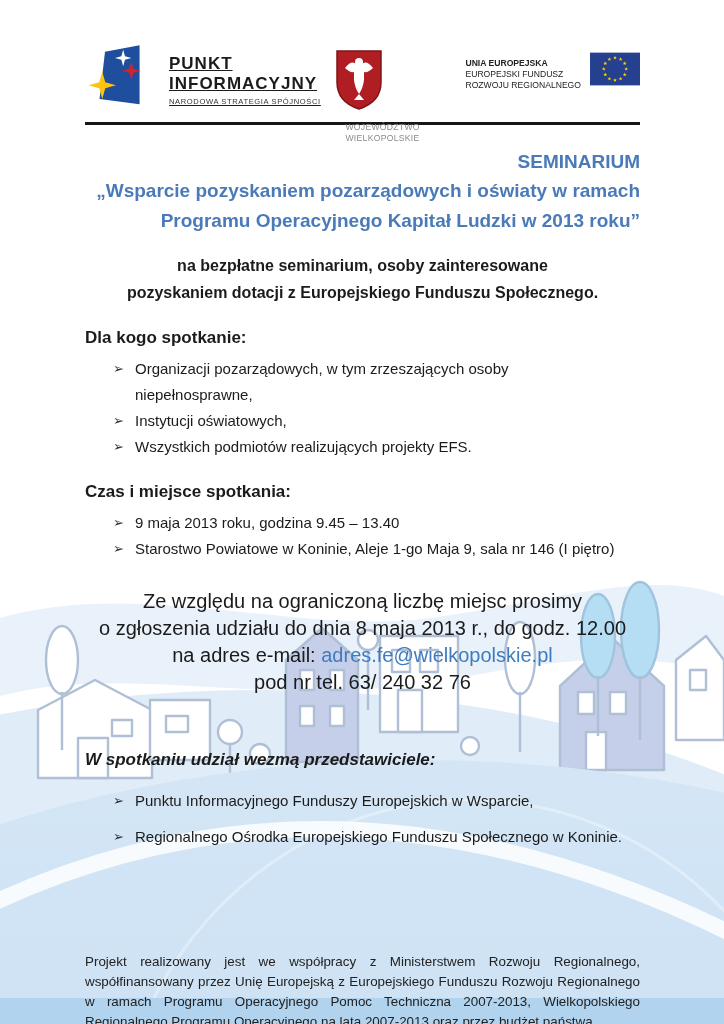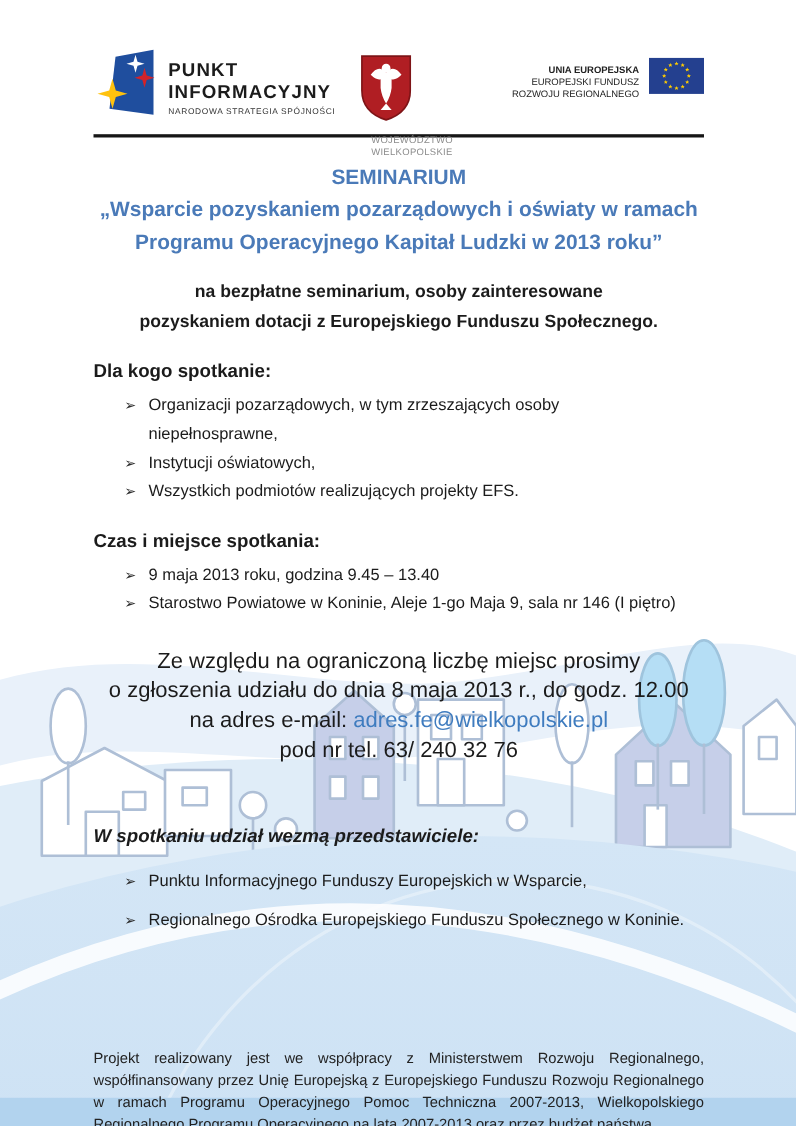--- a/index.html
+++ b/index.html
@@ -10,32 +10,32 @@
   }
   .bg{position:absolute;left:0;top:540px;width:724px;height:484px;z-index:0;}
   .content{position:relative;z-index:1;}
 
   
   .logos{
     display:flex;align-items:flex-start;justify-content:space-between;
     margin:40px 84px 0 85px;height:80px;
   }
   .logo{display:flex;align-items:flex-start;}
-  .nss-text{margin-left:8px;padding-top:14px;}
+  .nss-text{margin-left:24px;padding-top:14px;text-decoration:underline;}
   .nss-line{font-size:17px;font-weight:bold;letter-spacing:1px;line-height:20px;color:#1b1b1b;}
   .nss-sub{font-size:7.6px;letter-spacing:.6px;margin-top:3px;color:#333;}
   .voiv{padding-top:10px;flex-direction:column;}
   .voiv-text{margin-left:9px;padding-top:12px;font-size:8.6px;line-height:11px;color:#8b8b8b;letter-spacing:.3px;}
   .eu{padding-top:12px;}
-  .eu-text{text-align:right;font-size:8.6px;line-height:11px;margin-right:9px;padding-top:6px;color:#222;margin-left:30px;}
+  .eu-text{text-align:left;font-size:8.6px;line-height:11px;margin-right:9px;padding-top:6px;color:#222;margin-left:30px;}
   .eu-text .b{font-weight:bold;}
   .rule{height:3px;background:#161616;margin:2px 84px 0 85px;}
 
   
-  .titleblock{margin:22px 84px 0 85px;text-align:center;color:#4a7ab8;font-weight:bold;}
+  .titleblock{margin:22px 84px 0 85px;text-align:right;color:#4a7ab8;font-weight:bold;}
   .kicker{font-size:19px;line-height:29px;margin:0;}
   .maintitle{font-size:19px;line-height:30px;margin:0;font-weight:bold;}
   .intro{margin:16px 84px 0 85px;text-align:center;font-weight:bold;font-size:16px;line-height:27px;}
   .sect-h{margin:22px 84px 0 85px;font-size:17px;font-weight:bold;}
   ul.blist{list-style:none;margin:8px 84px 0 113px;padding:0;font-size:15px;line-height:26px;}
   ul.blist li{display:flex;}
   .bullet{width:22px;flex:0 0 22px;color:#2c2c2c;font-size:13px;}
   .btext{max-width:478px;}
   .reg{margin:26px 84px 0 85px;text-align:center;font-size:20px;line-height:27px;}
   .reg a{color:#3f7cbf;text-decoration:none;}

